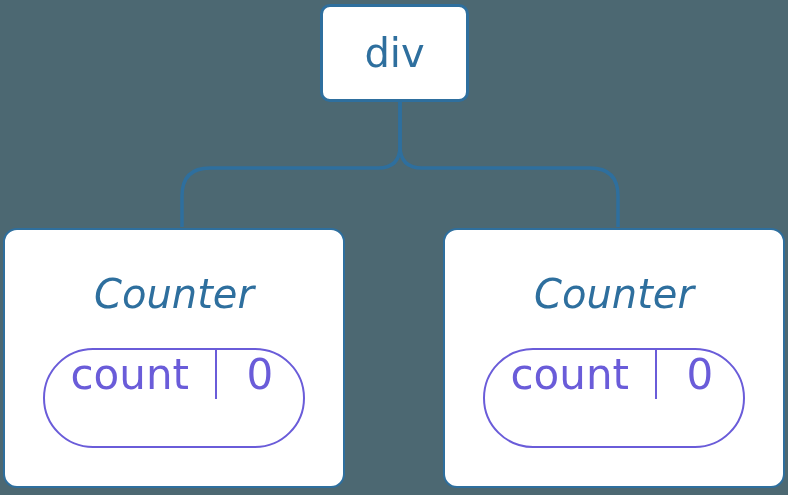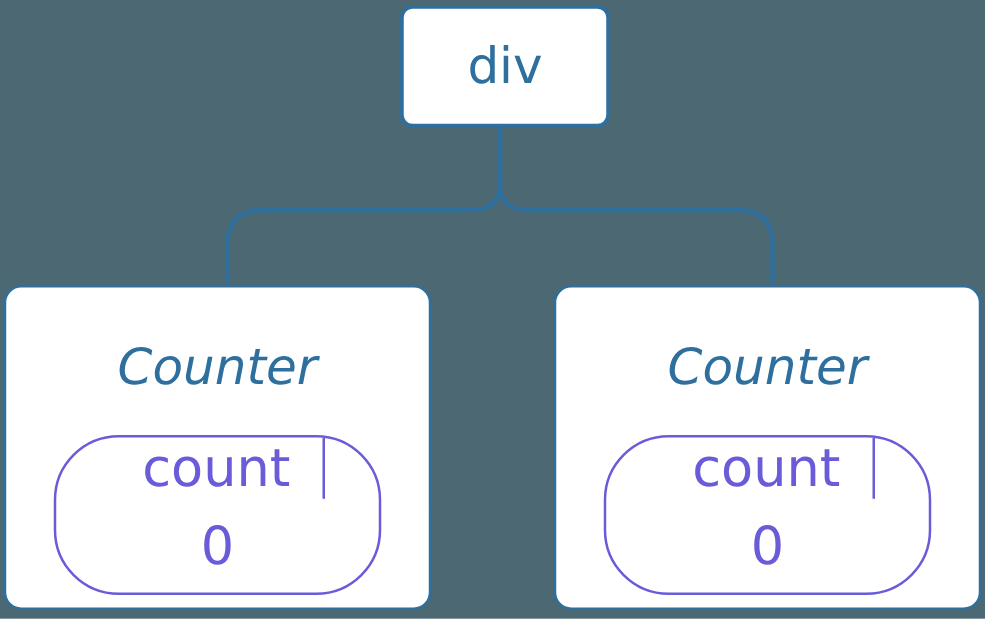--- a/index.html
+++ b/index.html
@@ -23,21 +23,21 @@
   }
   .connector path {
     fill: none;
     stroke: var(--blue, #2E6F9E);
     stroke-width: 3.5;
   }
   .node-root {
     position: absolute;
     left: 320px;
     top: 4px;
-    width: 168px;
+    width: 149px;
     height: 98px;
     box-sizing: border-box;
     background: var(--card-bg, #FFFFFF);
     border: 3px solid var(--blue, #2E6F9E);
     border-radius: 10px;
     display: flex;
     align-items: center;
     justify-content: center;
     font-size: 40px;
     font-weight: 500;
@@ -63,31 +63,30 @@
   .card-title {
     font-size: 40px;
     font-weight: 500;
     line-height: 48px;
     color: var(--blue, #2E6F9E);
     font-style: italic;
   }
   .pill {
     box-sizing: border-box;
     width: 262px;
-    height: 128px;
+    height: 100px;
     border: 2px solid var(--purple, #6A5CD9);
     border-radius: 52px;
     display: flex;
-    align-items: center;
+    align-items: flex-start;
     overflow: hidden;
     color: var(--purple, #6A5CD9);
     font-size: 42px;
     font-weight: 500;
     background: var(--card-bg, #FFFFFF);
-    flex-direction: column;
   }
   .pill-key {
     width: 66.5%;
     box-sizing: border-box;
     border-right: 2px solid var(--purple, #6A5CD9);
     display: flex;
     align-items: center;
     justify-content: center;
   }
   .pill-value {

